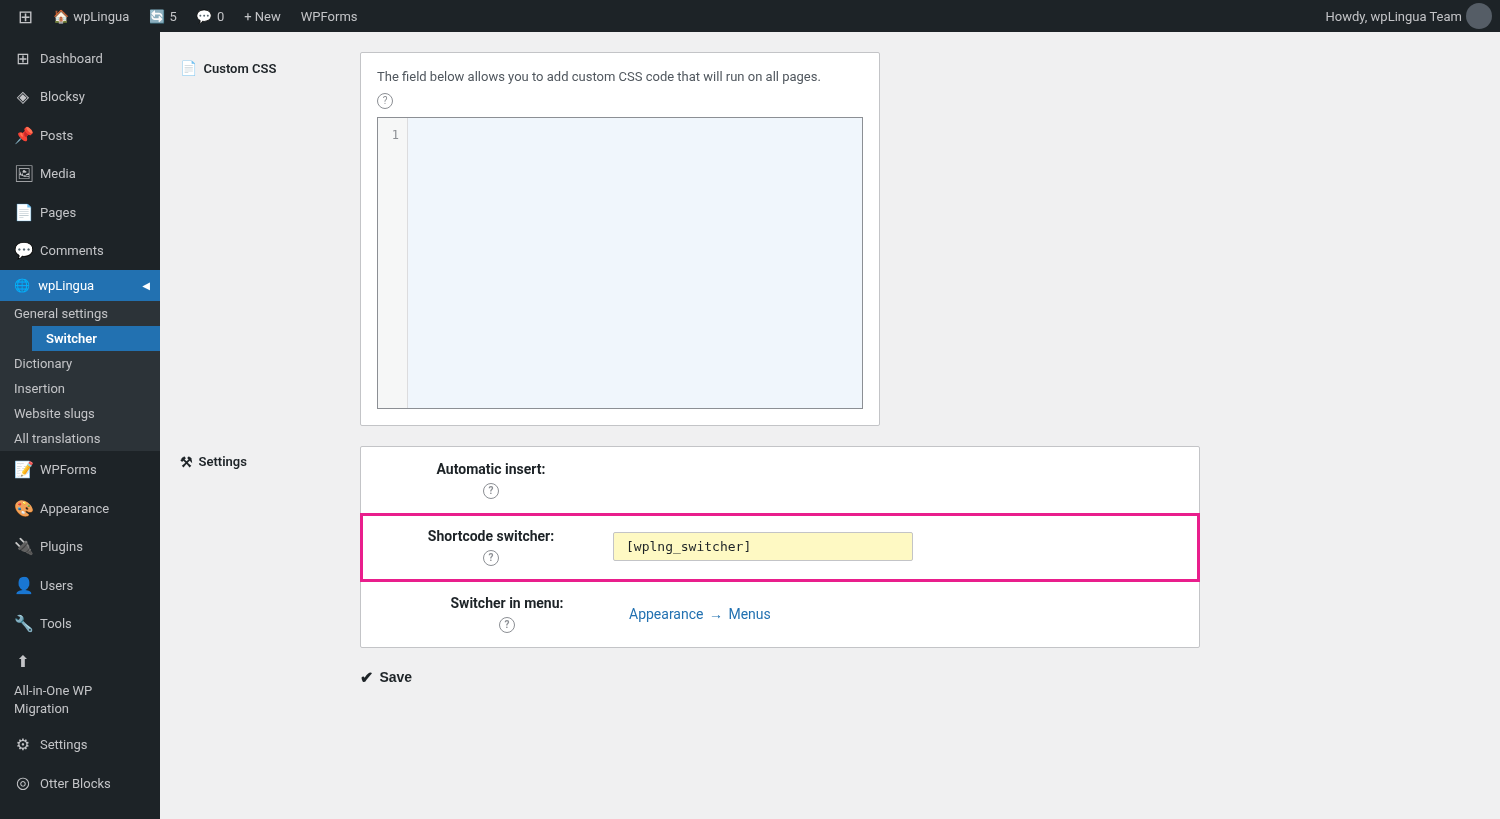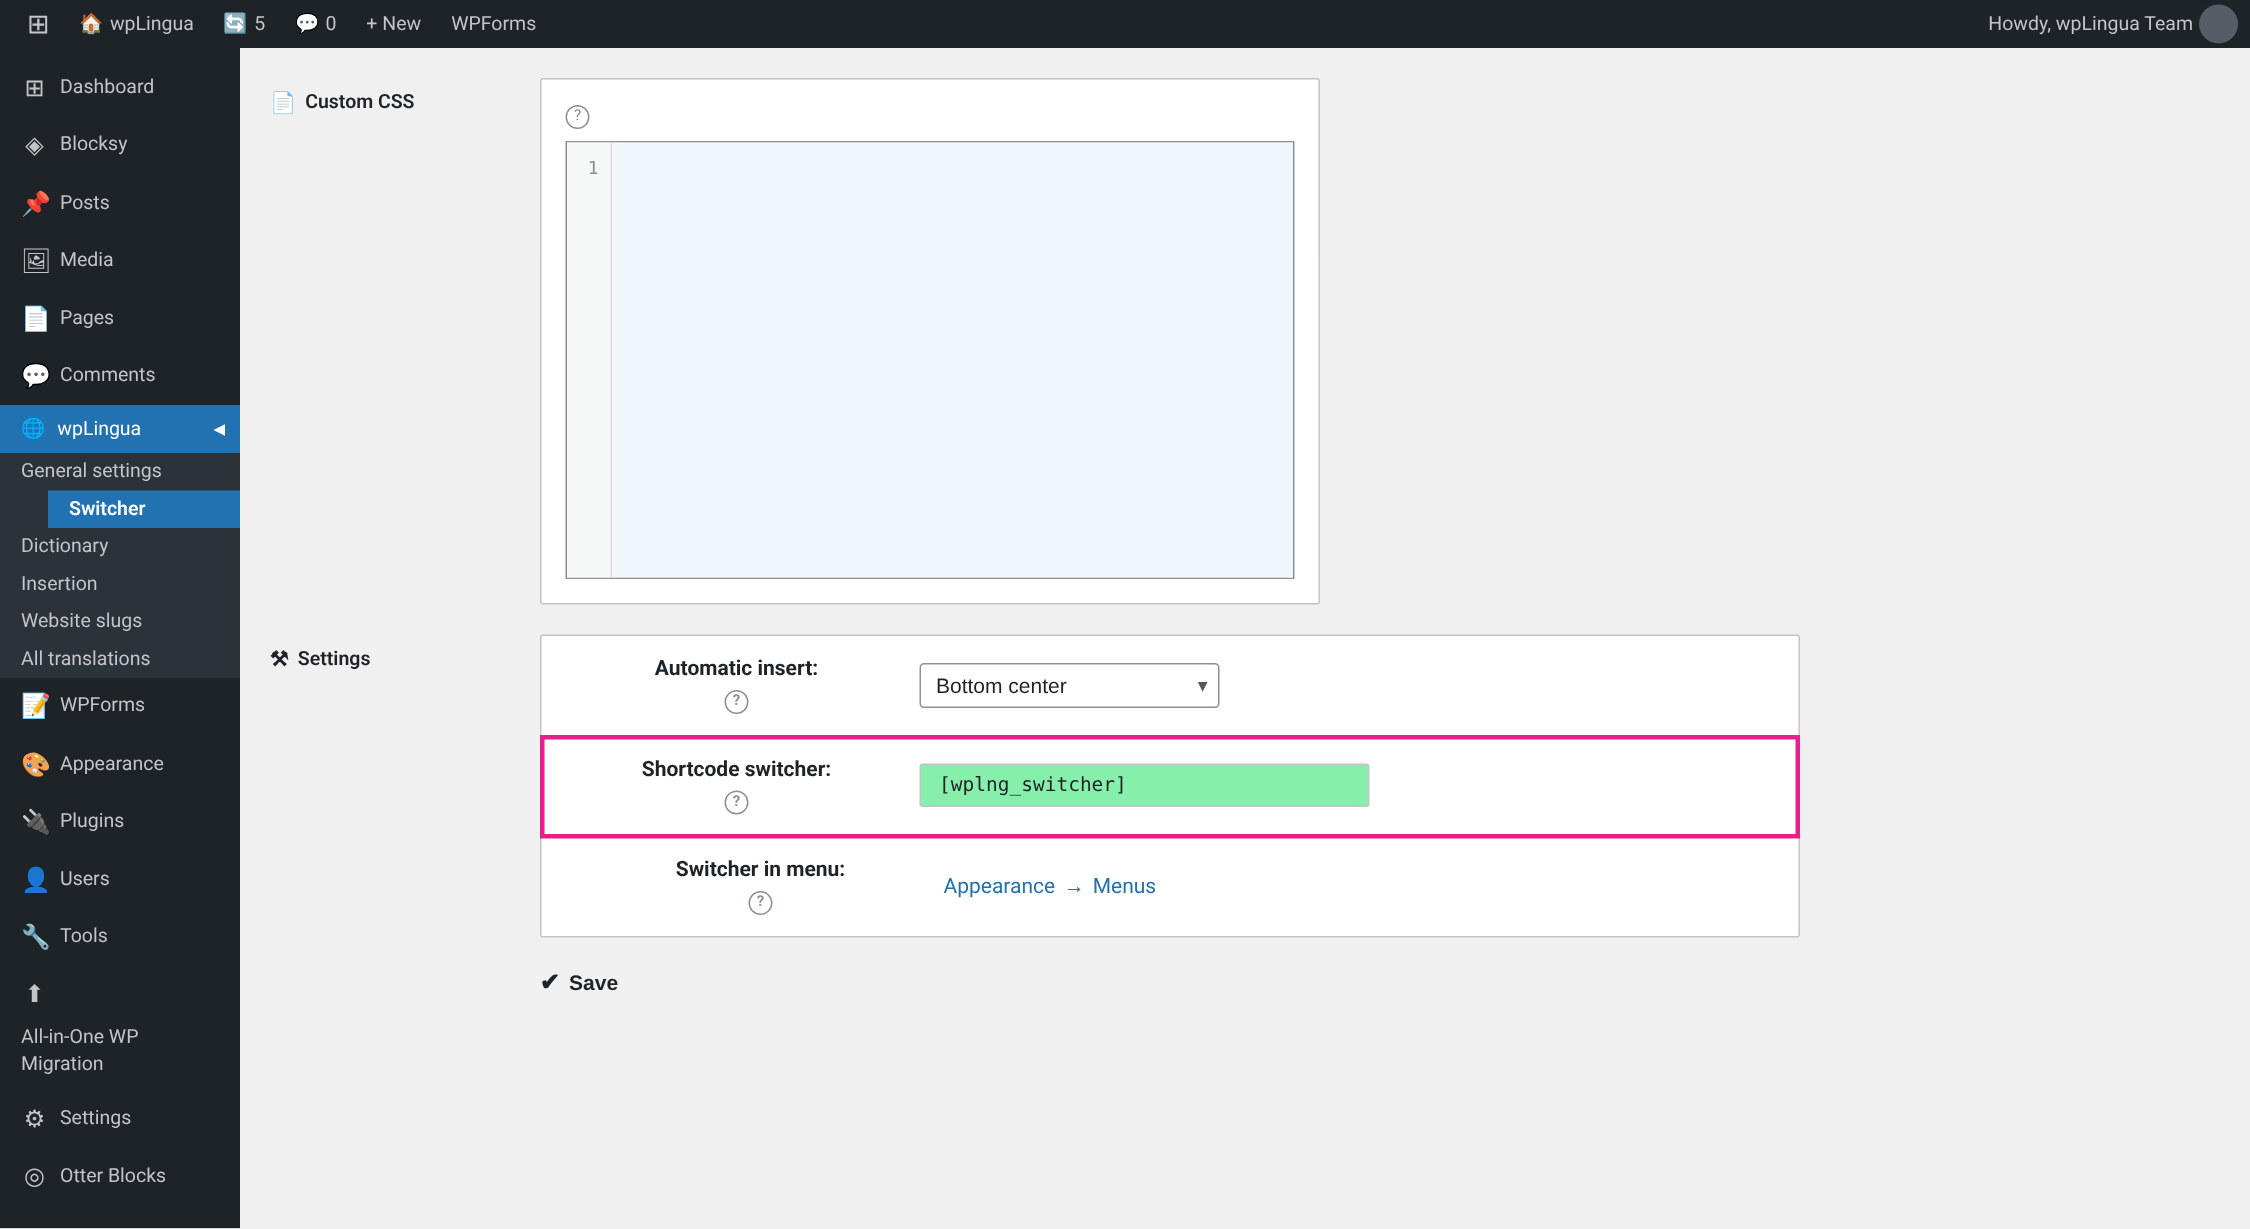--- a/index.html
+++ b/index.html
@@ -185,21 +185,21 @@
       content: "▾";
       position: absolute;
       right: 8px;
       top: 50%;
       transform: translateY(-50%);
       pointer-events: none;
       color: #50575e;
     }
 
     .shortcode-value {
-      background: #86efac;
+      background: #fef9c3;
       border: 1px solid #c3c4c7;
       padding: 6px 12px;
       font-family: monospace;
       font-size: 13px;
       color: #1d2327;
       border-radius: 2px;
       display: inline-block;
       min-width: 300px;
     }
 
@@ -351,20 +351,21 @@
 
   <div class="main-content">
 
     <div class="section-row">
       <div class="section-label">
         <span style="font-size:14px;">📄</span>
         <span>Custom CSS</span>
       </div>
       <div class="section-content">
         <div class="css-panel">
+          <div class="css-panel-desc">The field below allows you to add custom CSS code that will run on all pages.</div>
           <div style="margin-bottom:8px;">
             <span class="css-help-icon">?</span>
           </div>
           <div class="css-textarea-wrapper">
             <div class="css-line-numbers">
               <span>1</span>
             </div>
             <textarea class="css-textarea" spellcheck="false" style=""></textarea>
           </div>
         </div>
@@ -376,32 +377,20 @@
         <span style="font-size:14px;">⚒</span>
         <span>Settings</span>
       </div>
       <div class="section-content">
         <div class="insertion-panel">
 
           <div class="insertion-row">
             <div class="insertion-row-label">
               <span>Automatic insert:</span>
               <span class="help-icon">?</span>
-            </div>
-            <div class="insertion-row-value">
-              <div class="select-wrapper">
-                <select class="select-field">
-                  <option>Bottom center</option>
-                  <option>Bottom left</option>
-                  <option>Bottom right</option>
-                  <option>Top left</option>
-                  <option>Top center</option>
-                  <option>Top right</option>
-                </select>
-              </div>
             </div>
           </div>
 
           <div class="insertion-row switcher-highlighted-border" style="outline: 3px solid #e91e8c; border-bottom: 1px solid #f0f0f1;">
             <div class="insertion-row-label">
               <span>Shortcode switcher:</span>
               <span class="help-icon">?</span>
             </div>
             <div class="insertion-row-value">
               <span class="shortcode-value">[wplng_switcher]</span>

